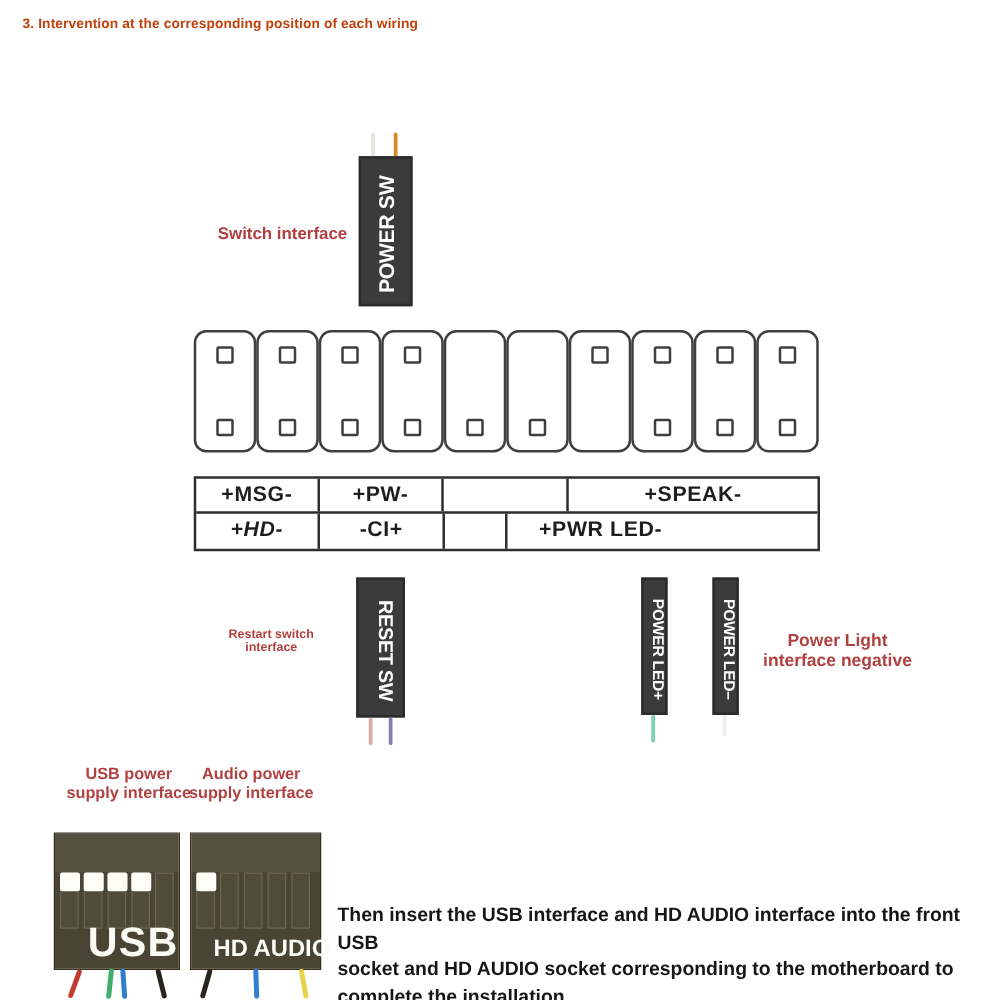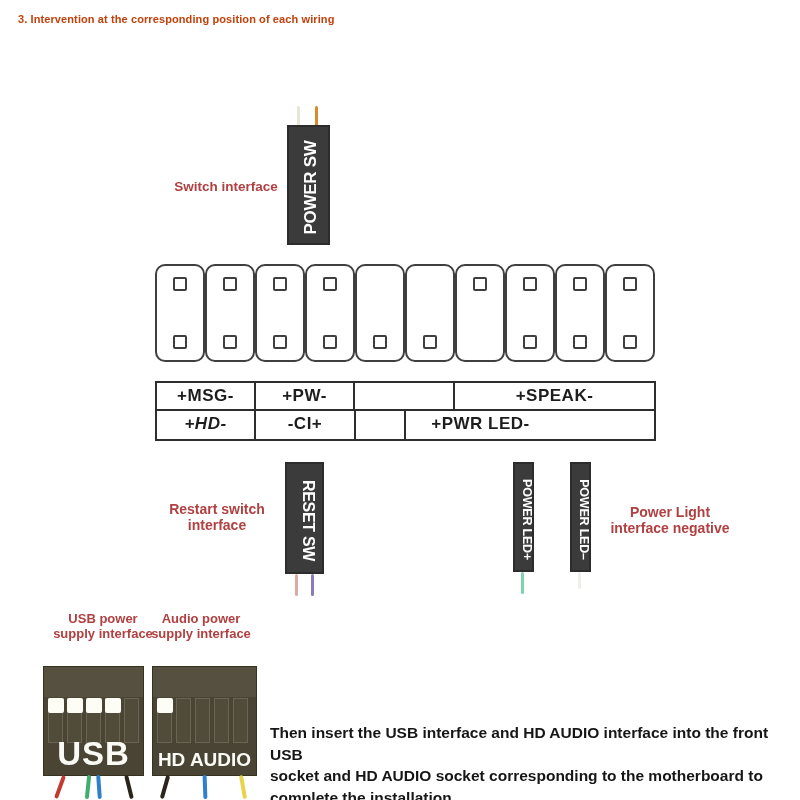--- a/index.html
+++ b/index.html
@@ -11,21 +11,21 @@
   }
   .abs { position:absolute; }
 
   
   .page-title { left:18px; top:13px; font-size:11px; font-weight:700; letter-spacing:0.1px; color:#c2410c; }
   .footer { left:270px; top:722px; width:512px; font-size:15.5px; font-weight:700; line-height:1.4; color:#161616; }
 
   
   .red-label { color:#b04041; font-weight:700; text-align:center; line-height:1.12; }
   .lbl-switch   { left:172px; top:179px; width:108px; font-size:13.5px; }
-  .lbl-restart  { left:158px; top:502px; width:118px; font-size:14px; }
+  .lbl-restart  { left:158px; top:502px; width:118px; font-size:10px; }
   .lbl-ledpos   { left:385px; top:508px; width:128px; font-size:12.5px; }
   .lbl-ledneg   { left:600px; top:505px; width:140px; font-size:14px; }
   .lbl-usbpow   { left:48px;  top:612px; width:110px; font-size:13px; }
   .lbl-audiopow { left:146px; top:612px; width:110px; font-size:13px; }
 
   
   .plug { position:absolute; background:#3b3b3b; border:2px solid #2c2c2c; }
   .vtext { position:absolute; text-align:center; white-space:nowrap; color:#fdfdfd; font-weight:700; letter-spacing:-0.3px; }
   .plug-powersw { left:287px; top:125px; width:43px; height:120px; }
   .plug-powersw .vtext { width:120px; height:43px; left:-38.5px; top:38.5px; line-height:41px; font-size:17px; transform:rotate(-90deg); }
@@ -63,21 +63,21 @@
   
   .block {
     position:absolute; top:666px; height:110px;
     background:linear-gradient(#565041 0 28%, #4a4434 28%); border:1px solid #37321f;
   }
   .block-usb { left:43px; width:101px; }
   .block-hda { left:152px; width:105px; }
   .slot-row { position:absolute; top:31px; left:4px; display:flex; gap:4px; }
   .slot { width:15px; height:45px; background:#514b3a; border:1px solid #6b6452; flex:none; }
   .slot-pin { width:16px; height:15px; margin:-1px 0 0 -1px; background:#fdfdf6; border-radius:2px; }
-  .block-label { position:absolute; width:100%; text-align:center; color:#fbfbf6; font-weight:700; white-space:nowrap; }
+  .block-label { position:absolute; width:100%; text-align:center; color:#fbfbf6; font-weight:700; white-space:nowrap;margin-left:13px; }
   .block-usb .block-label { bottom:2px; font-size:33px; letter-spacing:1px; }
   .block-hda .block-label { bottom:4px; font-size:19px; letter-spacing:0; }
 
   .bwire { position:absolute; width:4px; height:24px; top:775px; border-radius:2px; }
 </style>
 </head>
 <body>
 
 <div class="canvas">
 

